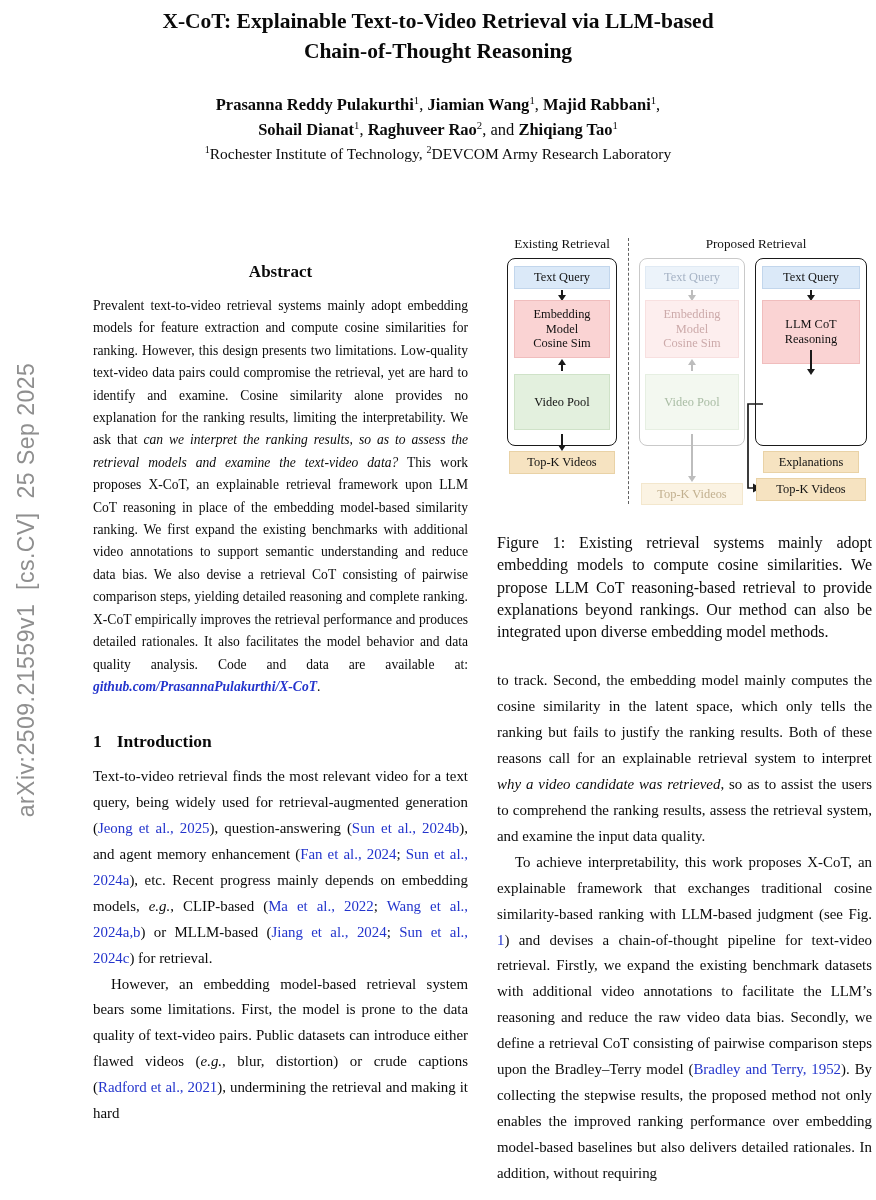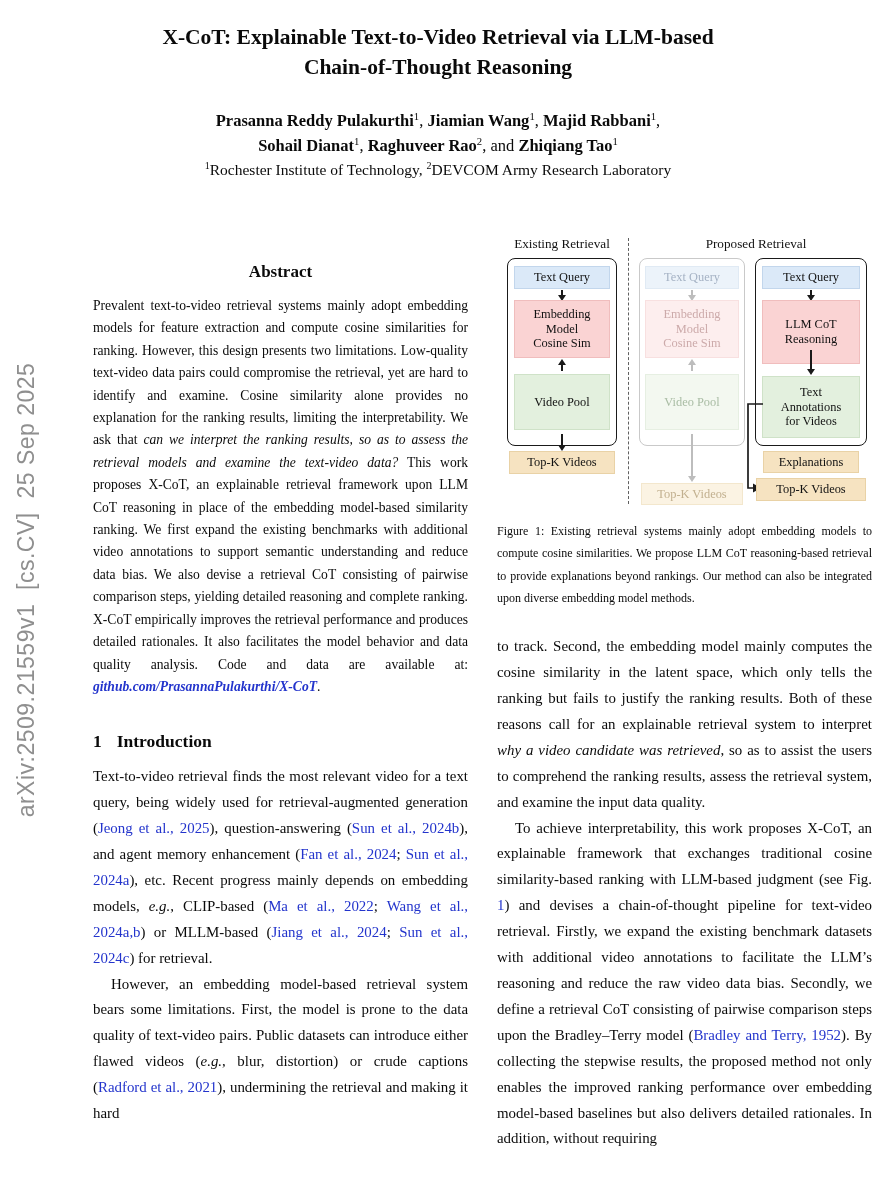--- a/index.html
+++ b/index.html
@@ -7,21 +7,21 @@
   .page{position:relative;width:876px;height:1200px;margin:0 auto;background:#ffffff;overflow:hidden;
         font-family:"Liberation Serif",serif;color:#0a0a0a}
 
   
   .watermark{position:absolute;left:26px;top:590px;transform:translate(-50%,-50%) rotate(-90deg);
              white-space:pre;font-family:"Liberation Sans",sans-serif;font-size:23px;
              color:var(--watermark,#8f8f8f);letter-spacing:.5px}
 
   
   .header{position:absolute;left:0;top:0;width:876px;text-align:center}
-  .title{margin-top:22px;font-size:21.5px;line-height:30px;font-weight:700}
+  .title{margin-top:6px;font-size:21.5px;line-height:30px;font-weight:700}
   .authors-block{margin-top:26px}
   .authors{font-size:16.5px;line-height:25px}
   .affil{font-size:15.5px;margin-top:3px}
 
   
   .seg-b{font-weight:700}
   .seg-i{font-style:italic}
   .seg-l{color:var(--link,#2334cc)}
   .seg-bil{color:var(--link,#2334cc);font-weight:700;font-style:italic}
   .seg-sup{vertical-align:super;font-size:.65em;line-height:0}
@@ -56,21 +56,21 @@
   .tan.faded{background:#fbf3e3;border-color:#f3e7cd;color:#c2b08f}
   .av{position:absolute;width:1.7px;background:#1a1a1a}
   .av.down::after{content:"";position:absolute;left:-3.2px;bottom:-5.5px;
                   border:4px solid transparent;border-bottom:none;border-top:6px solid #1a1a1a}
   .av.up::before{content:"";position:absolute;left:-3.2px;top:-5.5px;
                  border:4px solid transparent;border-top:none;border-bottom:6px solid #1a1a1a}
   .av.gray{background:#bdbdbd}
   .av.gray.down::after{border-top-color:#bdbdbd}
   .av.gray.up::before{border-bottom-color:#bdbdbd}
   .elbow{position:absolute}
-  .caption{margin-top:12px;font-size:12px;line-height:22.3px;text-align:justify;hyphens:auto}
+  .caption{margin-top:24px;font-size:16px;line-height:22.3px;text-align:justify;hyphens:auto}
 </style>
 </head>
 <body>
 
 <div class="page">
 
   <div class="watermark">arXiv:2509.21559v1  [cs.CV]  25 Sep 2025</div>
 
   <div class="header">
     <h1 class="title">
@@ -125,23 +125,20 @@
         <div class="fbox green faded" style="left:148px;top:138px;width:94px;height:56px">Video Pool</div>
         <div class="av down gray" style="left:194px;top:198px;height:42px"></div>
         <div class="fbox tan faded" style="left:144px;top:247px;width:102px;height:22px">Top-K Videos</div>
 
         <div class="panel" style="left:258px;top:22px;width:112px;height:188px"></div>
         <div class="fbox blue" style="left:265px;top:30px;width:98px;height:23px">Text Query</div>
         <div class="av down" style="left:313px;top:54px;height:5px"></div>
         <div class="fbox pink" style="left:265px;top:64px;width:98px;height:64px">LLM CoT
 Reasoning</div>
         <div class="av down" style="left:313px;top:114px;height:19px"></div>
-        <div class="fbox green" style="left:265px;top:140px;width:98px;height:62px">Text
-Annotations
-for Videos</div>
 
         <svg class="elbow" style="left:246px;top:160px" width="20" height="102" viewBox="0 0 20 102">
           <path d="M20 8 H5 V92 H10" fill="none" stroke="#1a1a1a" stroke-width="1.7"></path>
           <polygon points="10,87.5 18,92 10,96.5" fill="#1a1a1a"></polygon>
         </svg>
 
         <div class="fbox tan" style="left:266px;top:215px;width:96px;height:22px">Explanations</div>
         <div class="fbox tan" style="left:259px;top:242px;width:110px;height:23px">Top-K Videos</div>
       </div>
 

